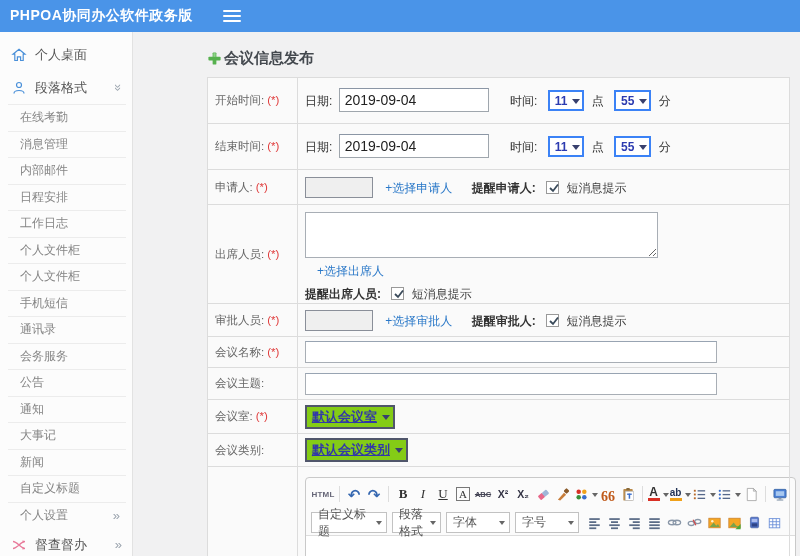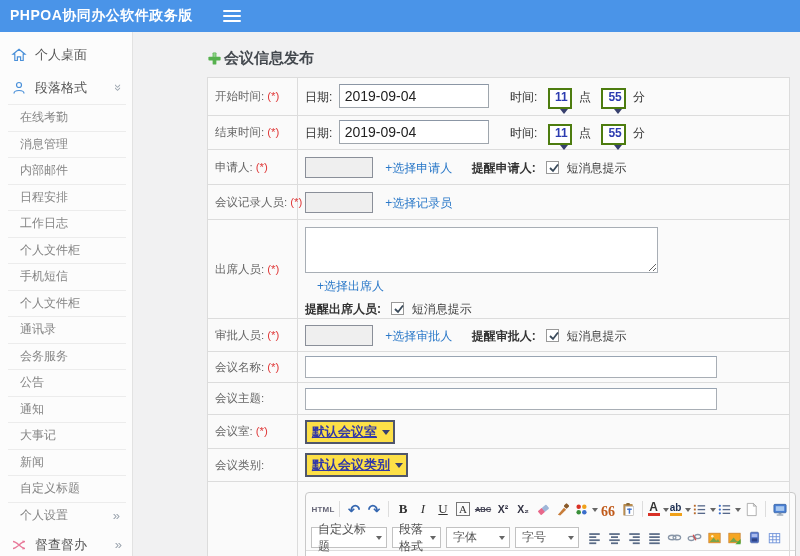--- a/index.html
+++ b/index.html
@@ -39,24 +39,24 @@
   .ft { margin-right:3px; }
   .gap-l { margin-left:18px; }
 
   .r1 td{height:38px} .r2 td{height:34px} .r3 td{height:35px} .r4 td{height:35px}
   .r5 td{height:90px} .r6 td{height:33px} .r7 td{height:31px} .r8 td{height:32px}
   .r9 td{height:34px} .r10 td{height:33px} .r11 td{height:150px; vertical-align:top;}
 
   .date-input { width:150px; height:24px; border:1px solid #9fa6ad; border-top-color:#8b96a5; padding:0 5px;
     font-size:14px; color:#222; background:#fff; font-family:"Liberation Sans",sans-serif; }
   .mini-input { width:68px; height:21px; border:1px solid #8a8f99; background:#efefef; }
-  .mini-select { display:inline-flex; align-items:center; border:2px solid #4d7c0f; background:#fff;
-    height:21px; padding:0 2px 0 5px; margin:0 4px; font-size:12px; color:#2c3bb0; font-weight:bold; cursor:pointer;flex-direction:column; }
+  .mini-select { display:inline-flex; align-items:center; border:2px solid #3b82f6; background:#fff;
+    height:21px; padding:0 2px 0 5px; margin:12px 4px; font-size:12px; color:#2c3bb0; font-weight:bold; cursor:pointer; }
   .tri { width:0; height:0; border:4px solid transparent; border-top:5px solid #38406e; margin:5px 0 0 5px; }
-  .big-select { display:inline-flex; align-items:center; border:2px solid #50566b; background:#fde047;
+  .big-select { display:inline-flex; align-items:center; border:2px solid #50566b; background:#84cc16;
     height:24px; padding:0 3px 0 5px; font-size:13px; font-weight:bold; color:#3238a8;
     text-decoration:underline; cursor:pointer; }
 
   a.link { color:#2a78c8; font-size:12px; margin-left:9px; text-decoration:none; cursor:pointer; }
   .remind { font-weight:bold; color:#333; font-size:12px; margin-left:16px; }
   .cbx { display:inline-block; width:13px; height:13px; border:1px solid #999; background:#fff;
     margin:0 4px 0 7px; vertical-align:-2px; position:relative; cursor:pointer; }
   .cbx svg { position:absolute; left:0; top:-1px; }
   .sms { font-size:12px; color:#444; }
 
@@ -140,24 +140,24 @@
       <div class="sub-item">
           <span>日程安排</span>
         </div>
       <div class="sub-item">
           <span>工作日志</span>
         </div>
       <div class="sub-item">
           <span>个人文件柜</span>
         </div>
       <div class="sub-item">
+          <span>个人文件柜</span>
+        </div>
+      <div class="sub-item">
           <span>手机短信</span>
-        </div>
-      <div class="sub-item">
-          <span>个人文件柜</span>
         </div>
       <div class="sub-item">
           <span>通讯录</span>
         </div>
       <div class="sub-item">
           <span>会务服务</span>
         </div>
       <div class="sub-item">
           <span>公告</span>
         </div>
@@ -246,27 +246,20 @@
           <input class="mini-input" value="" style="">
           <a class="link">+选择申请人</a>
           <span class="remind">提醒申请人:</span>
           <span class="cbx"><svg width="14" height="14" viewBox="0 0 14 14">
                   <path d="M3 7 L6 10 L11 3.5" fill="none" stroke="#3a4a5a" stroke-width="1.8"></path>
                 </svg></span>
           <span class="sms">短消息提示</span>
         </td>
       </tr>
 
-      <tr class="r4">
-        <td class="lbl"><span>会议记录人员:</span><em>(*)</em></td>
-        <td class="fld">
-          <input class="mini-input" value="" style="">
-          <a class="link">+选择记录员</a>
-        </td>
-      </tr>
 
       <tr class="r5">
         <td class="lbl"><span>出席人员:</span><em>(*)</em></td>
         <td class="fld">
           <textarea class="att-ta" style=""></textarea>
           <div class="att-link-line"><a class="link">+选择出席人</a></div>
           <div class="remind-line">
             <span class="remind">提醒出席人员:</span>
             <span class="cbx"><svg width="14" height="14" viewBox="0 0 14 14">
                     <path d="M3 7 L6 10 L11 3.5" fill="none" stroke="#3a4a5a" stroke-width="1.8"></path>

